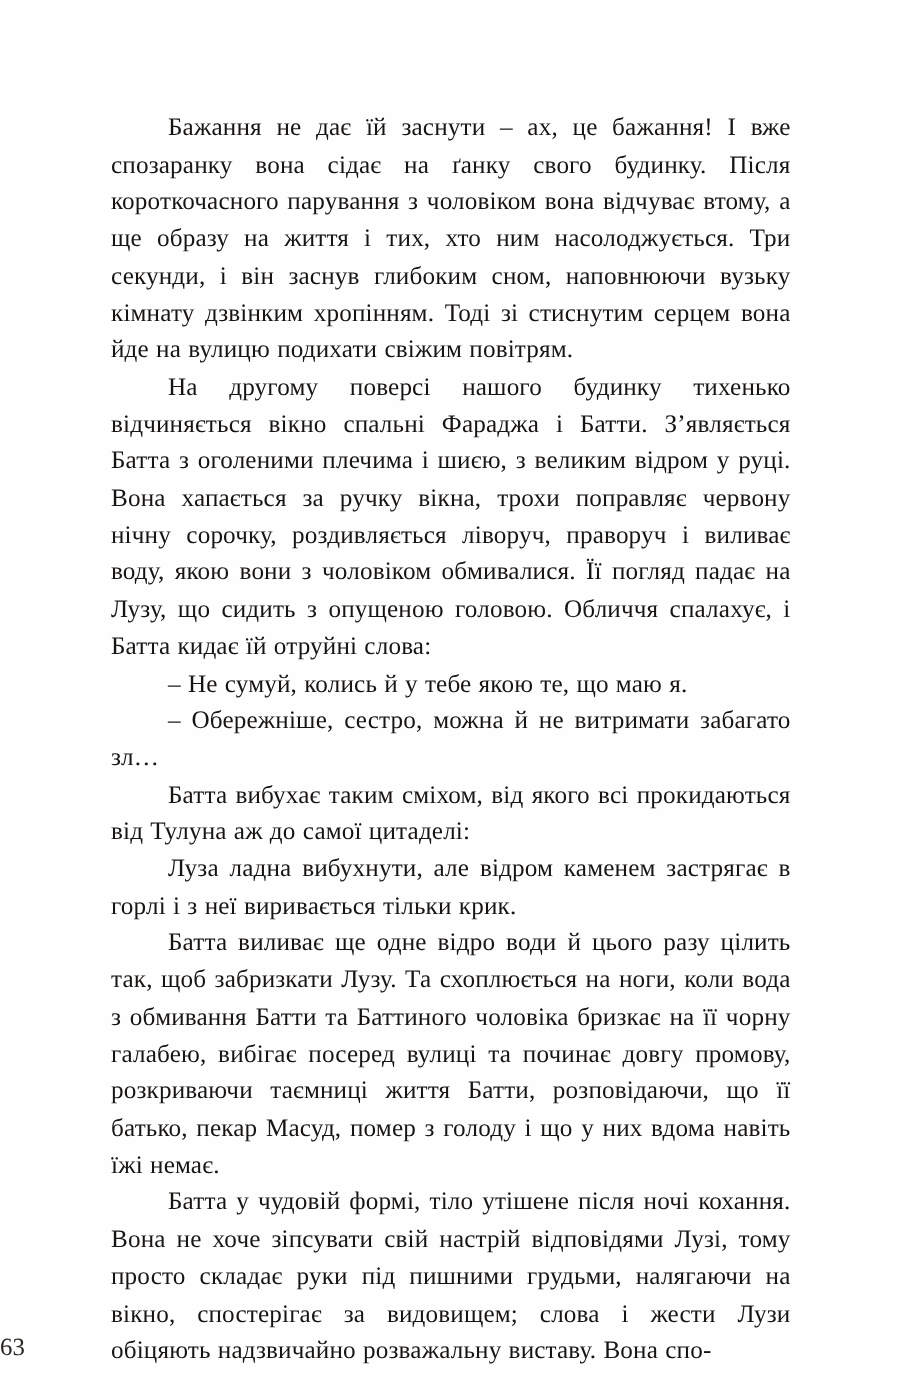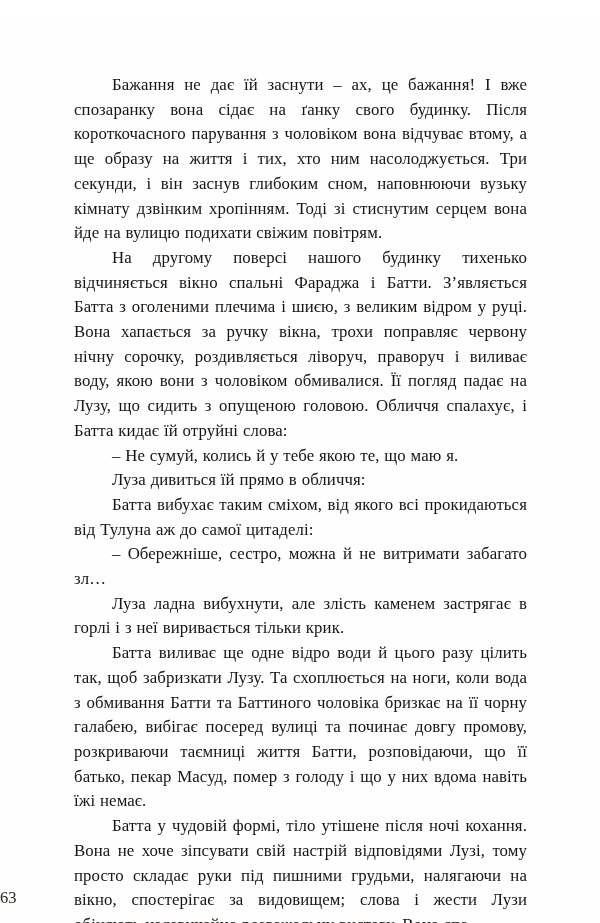--- a/index.html
+++ b/index.html
@@ -45,21 +45,20 @@
   }
 </style>
 </head>
 <body>
 
 <div class="book-page">
   <div class="text-block">
       <p class="para">Бажання не дає їй заснути – ах, це бажання! І вже спозаранку вона сідає на ґанку свого будинку. Після короткочасного парування з чоловіком вона відчуває втому, а ще образу на життя і тих, хто ним насолоджується. Три секунди, і він заснув глибоким сном, наповнюючи вузьку кімнату дзвінким хропінням. Тоді зі стиснутим серцем вона йде на вулицю подихати свіжим повітрям.</p>
       <p class="para">На другому поверсі нашого будинку тихенько відчиняється вікно спальні Фараджа і Батти. З’являється Батта з оголеними плечима і шиєю, з великим відром у руці. Вона хапається за ручку вікна, трохи поправляє червону нічну сорочку, роздивляється ліворуч, праворуч і виливає воду, якою вони з чоловіком обмивалися. Її погляд падає на Лузу, що сидить з опущеною головою. Обличчя спалахує, і Батта кидає їй отруйні слова:</p>
       <p class="para">– Не сумуй, колись й у тебе якою те, що маю я.</p>
-      <p class="para">Луза дивиться їй прямо в обличчя:</p>
+      <p class="para">– Обережніше, сестро, можна й не витримати забагато зл…</p>
       <p class="para">Батта вибухає таким сміхом, від якого всі прокидаються від Тулуна аж до самої цитаделі:</p>
-      <p class="para">– Обережніше, сестро, можна й не витримати забагато зл…</p>
-      <p class="para">Луза ладна вибухнути, але злість каменем застрягає в горлі і з неї виривається тільки крик.</p>
+      <p class="para">Луза ладна вибухнути, але відром каменем застрягає в горлі і з неї виривається тільки крик.</p>
       <p class="para">Батта виливає ще одне відро води й цього разу цілить так, щоб забризкати Лузу. Та схоплюється на ноги, коли вода з обмивання Батти та Баттиного чоловіка бризкає на її чорну галабею, вибігає посеред вулиці та починає довгу промову, розкриваючи таємниці життя Батти, розповідаючи, що її батько, пекар Масуд, помер з голоду і що у них вдома навіть їжі немає.</p>
       <p class="para">Батта у чудовій формі, тіло утішене після ночі кохання. Вона не хоче зіпсувати свій настрій відповідями Лузі, тому просто складає руки під пишними грудьми, налягаючи на вікно, спостерігає за видовищем; слова і жести Лузи обіцяють надзвичайно розважальну виставу. Вона спо-</p>
     </div>
   <div class="page-number">63</div>
 </div>
 
 </body></html>

